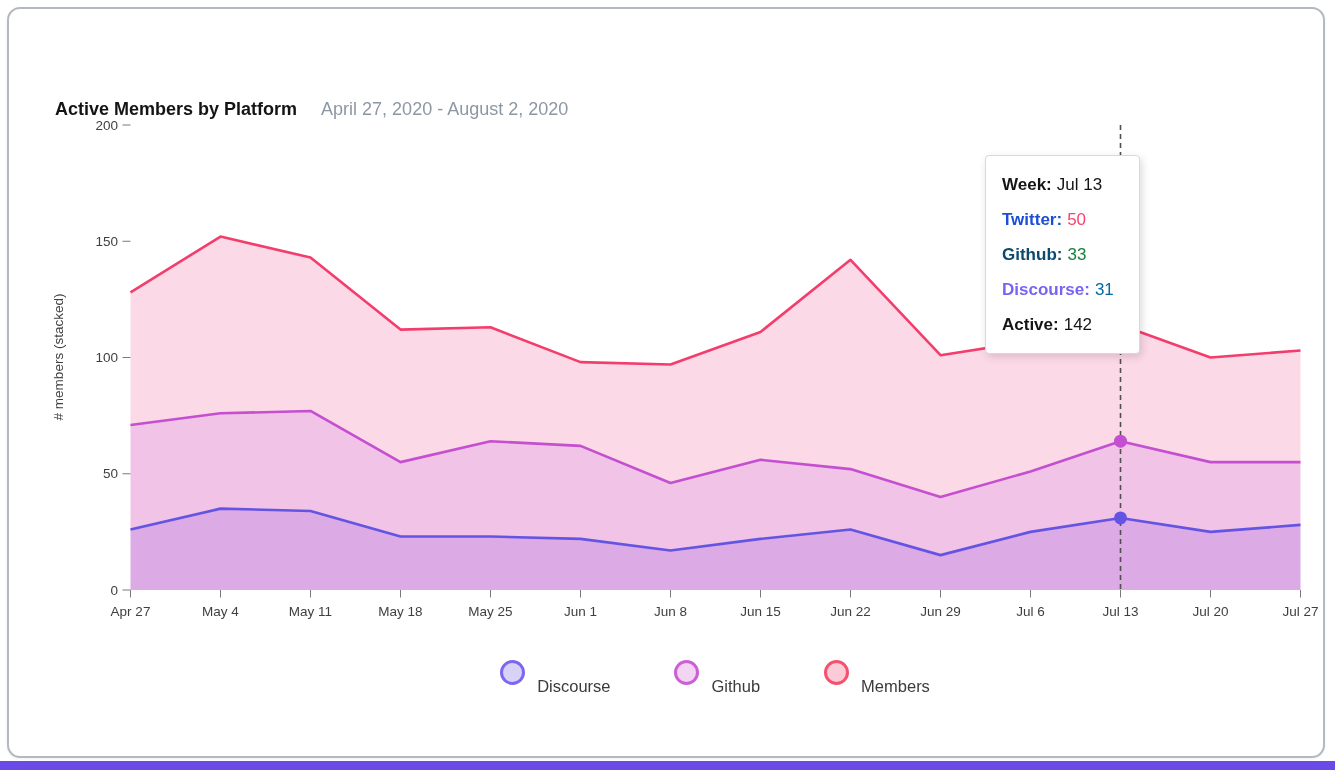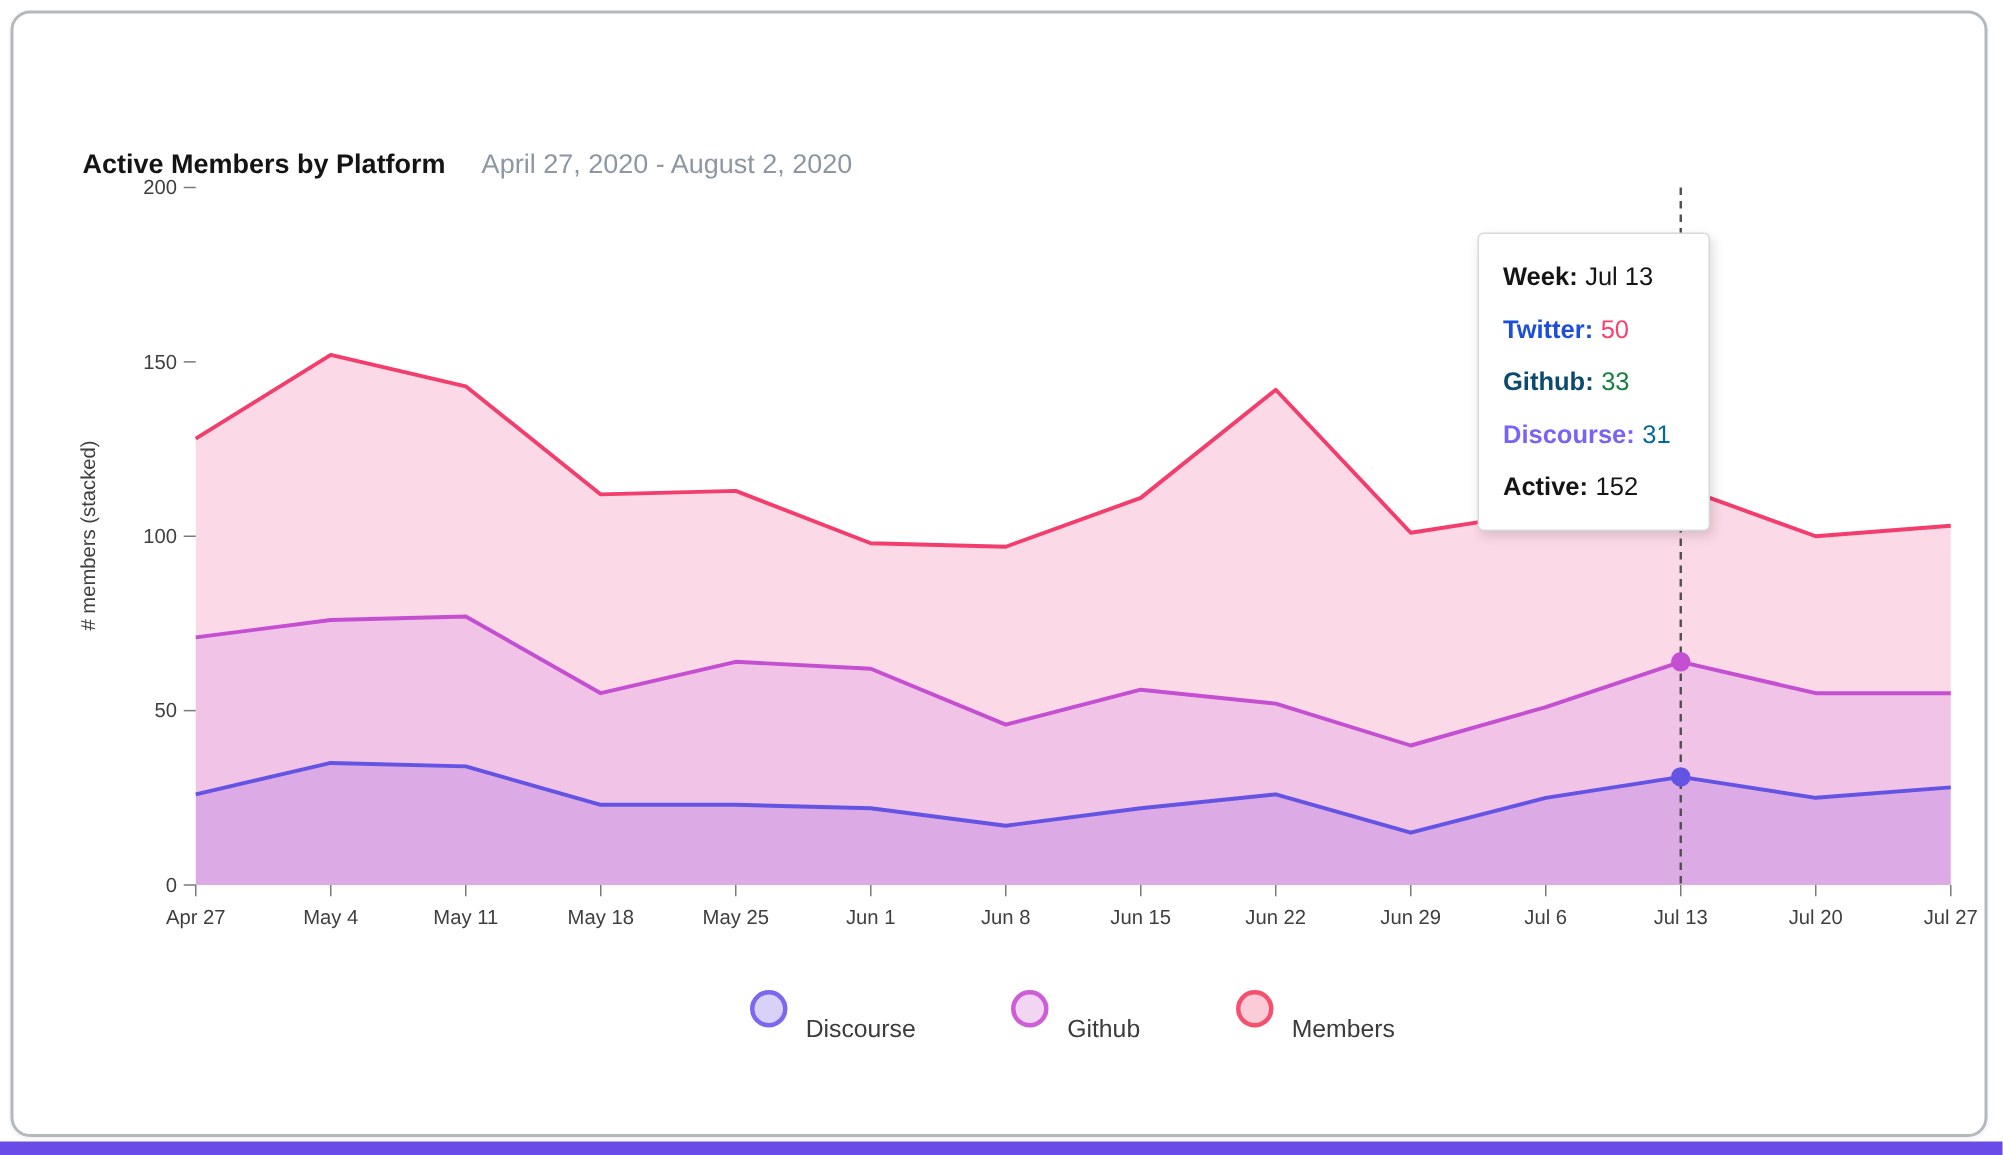--- a/index.html
+++ b/index.html
@@ -85,21 +85,21 @@
     <line x1="1300.5" y1="590" x2="1300.5" y2="597.5" stroke="#7a7a7a" stroke-width="1"></line>
     <text x="1300.5" y="616" text-anchor="middle" font-size="13.5">Jul 27</text>
     <text x="63" y="357" text-anchor="middle" font-size="13.5" fill="#222" transform="rotate(-90 63 357)"># members (stacked)</text>
   </svg>
 
 <div class="tooltip">
     <div class="tt-row"><span class="tt-label" style="color: rgb(21, 21, 21);">Week:</span><span style="color: rgb(21, 21, 21);">Jul 13</span></div>
     <div class="tt-row"><span class="tt-label" style="color: #1d4ed8;">Twitter:</span><span style="color: rgb(248, 66, 110);">50</span></div>
     <div class="tt-row"><span class="tt-label" style="color: #0c4a6e;">Github:</span><span style="color: #15803d;">33</span></div>
     <div class="tt-row"><span class="tt-label" style="color: rgb(120, 100, 244);">Discourse:</span><span style="color: #0369a1;">31</span></div>
-    <div class="tt-row"><span class="tt-label" style="color: rgb(21, 21, 21);">Active:</span><span style="color: rgb(21, 21, 21);">152</span></div>
+    <div class="tt-row"><span class="tt-label" style="color: rgb(21, 21, 21);">Active:</span><span style="color: rgb(21, 21, 21);">142</span></div>
   </div>
 
 <div class="legend">
     <div class="legend-item">
       <span class="legend-swatch" style="border-color: rgb(123, 104, 238); background: rgb(217, 209, 248);"></span>
       <span class="legend-label">Discourse</span>
     </div>
     <div class="legend-item">
       <span class="legend-swatch" style="border-color: rgb(206, 94, 216); background: rgb(242, 213, 243);"></span>
       <span class="legend-label">Github</span>

